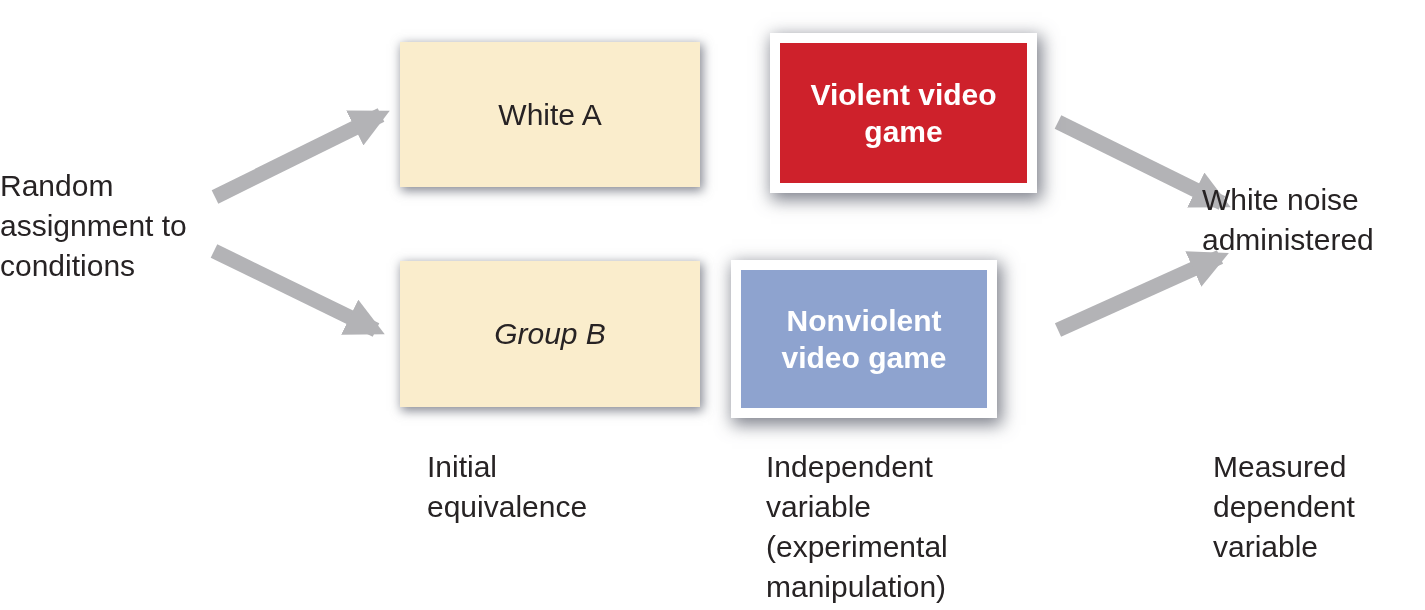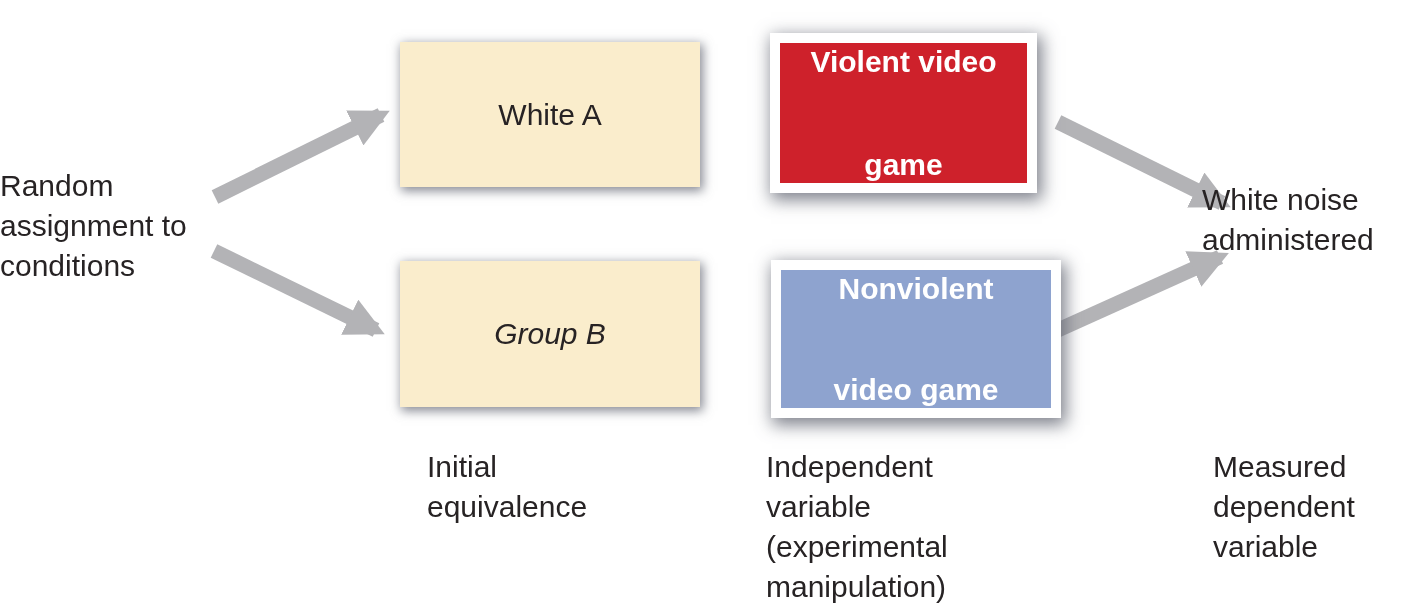--- a/index.html
+++ b/index.html
@@ -14,30 +14,29 @@
     text-align:center;box-sizing:border-box;
   }
   .box span{display:block;}
   .cream{
     background:#FAEDCC;font-size:30px;
     box-shadow:2px 3px 10px 1px rgba(96,100,112,0.75);
   }
   .cond{
     border:10px solid #ffffff;color:#ffffff;font-weight:bold;font-size:30px;line-height:37px;
     box-shadow:3px 5px 16px 2px rgba(96,100,112,0.8);
-    justify-content:space-between;
   }
   .violent{background:#CE212B;}
   .nonviolent{background:#8EA3CF;}
 
   #random-label{left:0px;top:166px;width:205px;}
   #group-a-box{left:400px;top:42px;width:300px;height:145px;}
   #group-b-box{left:400px;top:261px;width:300px;height:146px;font-style:italic;}
   #violent-box{left:770px;top:33px;width:267px;height:160px;}
-  #nonviolent-box{left:771px;top:260px;width:290px;height:158px;}
+  #nonviolent-box{left:731px;top:260px;width:266px;height:158px;}
   #white-noise-label{left:1202px;top:180px;width:246px;}
   #caption-initial{left:427px;top:447px;width:240px;}
   #caption-independent{left:766px;top:447px;width:280px;}
   #caption-measured{left:1213px;top:447px;width:240px;}
 
   #arrows{position:absolute;left:0;top:0;pointer-events:none;}
 </style>
 </head>
 <body>
 

